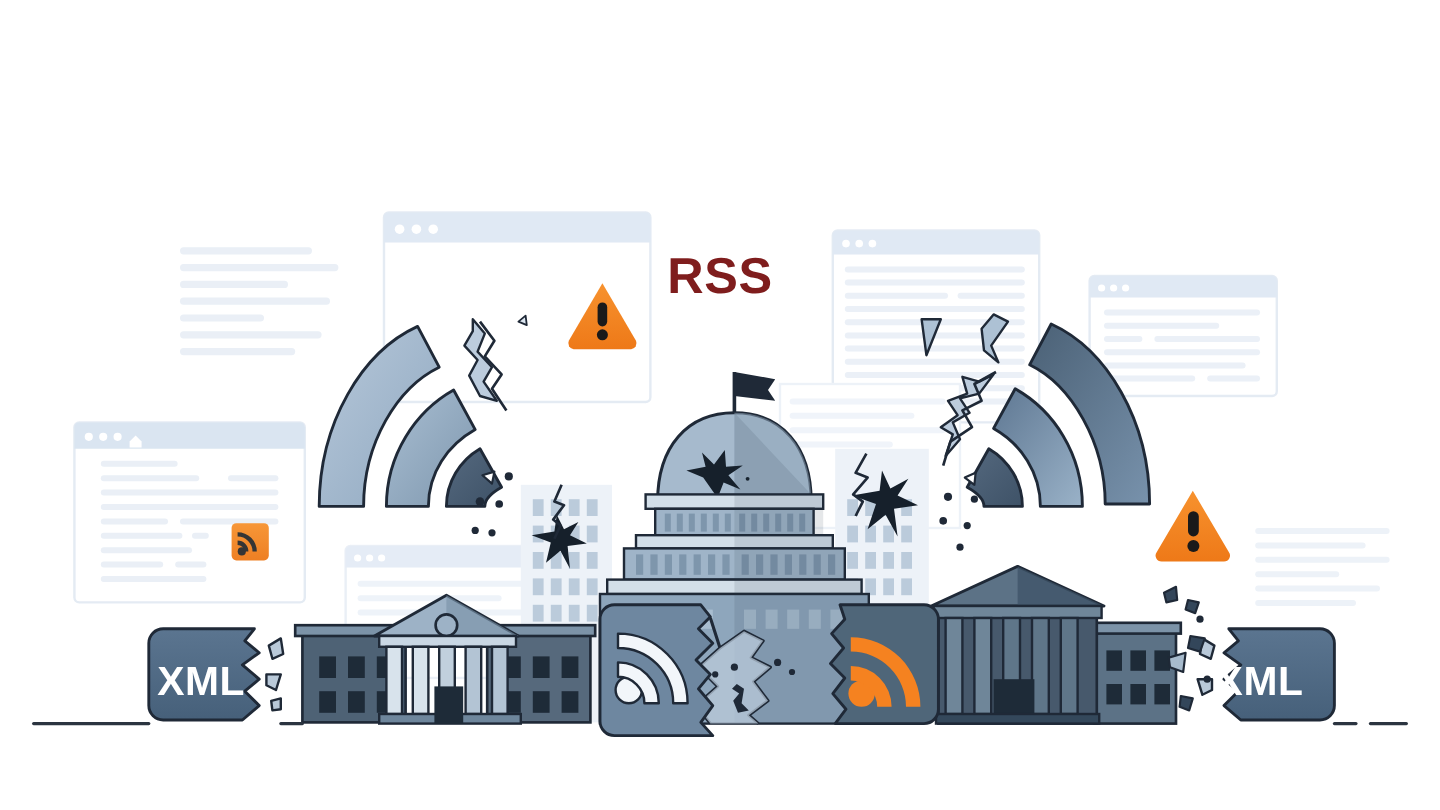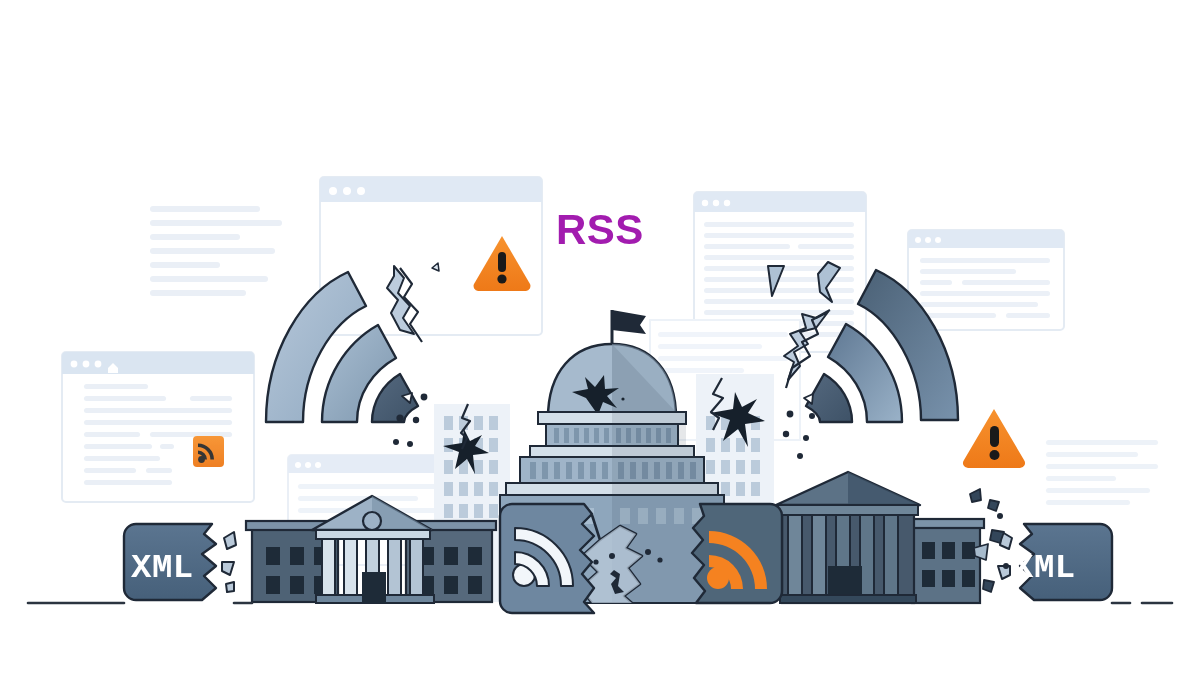--- a/index.html
+++ b/index.html
@@ -25,28 +25,28 @@
     height: 675px;
     display: block;
   }
   .rss-word {
     position: absolute;
     left: 556px;
     top: 209px;
     font-family: "Liberation Sans", sans-serif;
     font-size: 42px;
     font-weight: bold;
-    color: #a21caf;
+    color: #7f1d1d;
     letter-spacing: 0.5px;
     line-height: 1;
     user-select: none;
   }
   .xml-label {
     position: absolute;
-    font-family: Liberation Mono, monospace;
+    font-family: Liberation Sans, sans-serif;
     font-size: 34px;
     font-weight: bold;
     color: #ffffff;
     letter-spacing: 0.5px;
     line-height: 1;
     user-select: none;
   }
   .xml-left { left: 131px; top: 551px; }
   .xml-right { left: 1013px; top: 551px; }
 </style>

